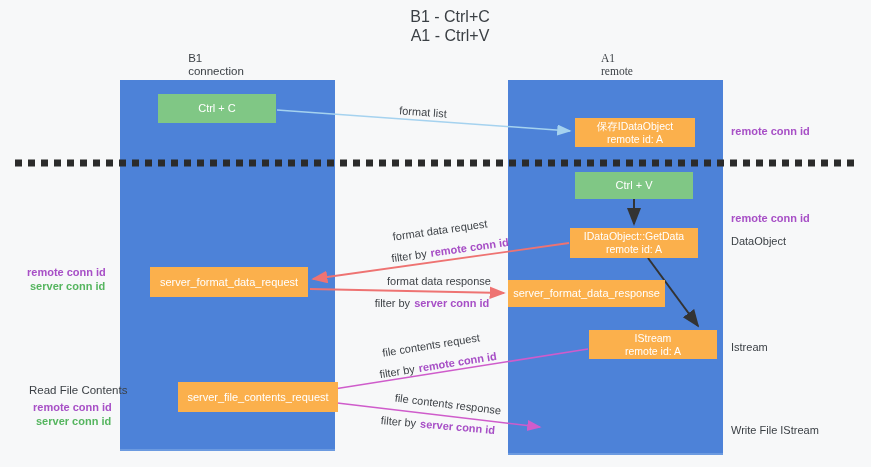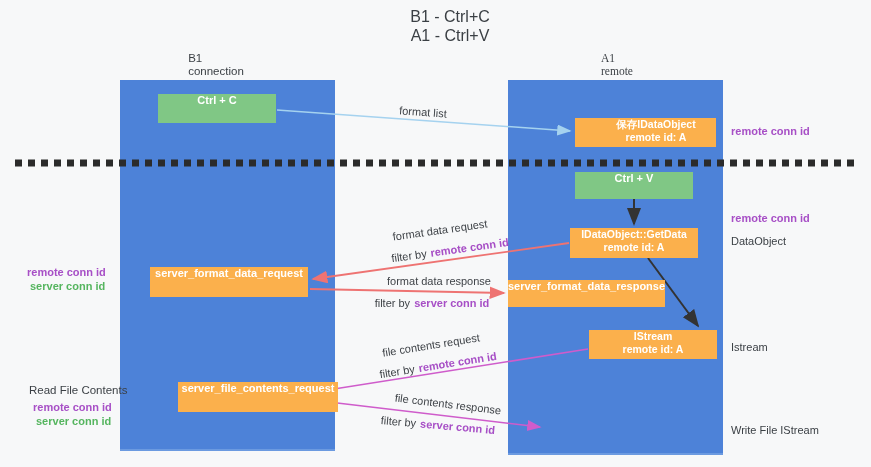--- a/index.html
+++ b/index.html
@@ -12,22 +12,22 @@
   .title{
     left:450px;top:7px;transform:translateX(-50%);
     text-align:center;font-size:16px;line-height:19px;color:#3a3f44;
   }
   .col-header{
     transform:translateX(-50%);
     font-size:11.5px;line-height:13px;color:#3a3f44;
   }
   .lifeline{background:var(--column-blue);border-bottom:2px solid #6b9ae0;}
   .box{
-    display:flex;flex-direction:column;align-items:center;justify-content:flex-start;
-    color:#ffffff;font-size:11px;line-height:13px;text-align:center;font-weight:bold;
+    display:flex;flex-direction:column;align-items:center;justify-content:center;
+    color:#ffffff;font-size:11px;line-height:13px;text-align:center;
   }
   .box.orange{background:var(--box-orange);}
   .box.green{background:var(--box-green);}
   .box .l2{font-size:10.5px;}
   .arrow-label{
     transform:translate(-50%,-50%);white-space:nowrap;
     font-size:11px;color:#3f4348;text-align:center;
   }
   .side-label{white-space:nowrap;font-size:11px;color:#3a3f44;}
   .hl-purple{color:var(--purple);font-weight:bold;}
@@ -88,21 +88,21 @@
     <line x1="569" y1="243" x2="313" y2="279" class="st-salmon" marker-end="url(#mh-salmon)"></line>
     <line x1="310" y1="289" x2="504" y2="293" class="st-salmon" marker-end="url(#mh-salmon)"></line>
     <line x1="588" y1="349" x2="315" y2="392" class="st-magenta" marker-end="url(#mh-magenta)"></line>
     <line x1="312" y1="400" x2="540" y2="427" class="st-magenta" marker-end="url(#mh-magenta)"></line>
   </svg>
 
   <div class="abs box green" style="left:158px;top:94px;width:118px;height:29px;">
     <span>Ctrl + C</span>
   </div>
 
-  <div class="abs box orange" style="left:575px;top:118px;width:120px;height:29px;padding-left:21px;">
+  <div class="abs box orange" style="left:575px;top:118px;width:120px;height:29px;">
     <span class="l2">保存IDataObject</span>
     <span class="l2">remote id: A</span>
   </div>
 
   <div class="abs box green" style="left:575px;top:172px;width:118px;height:27px;">
     <span>Ctrl + V</span>
   </div>
 
   <div class="abs box orange" style="left:570px;top:228px;width:128px;height:30px;">
     <span class="l2">IDataObject::GetData</span>

